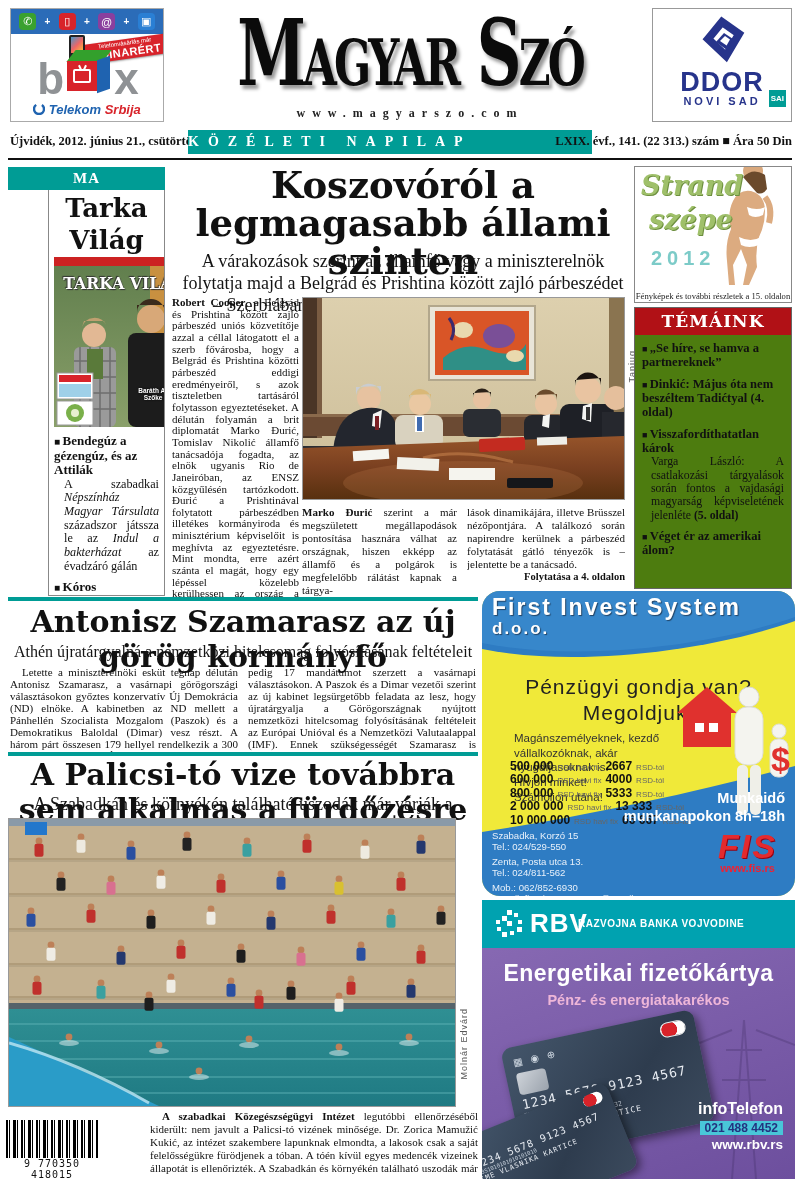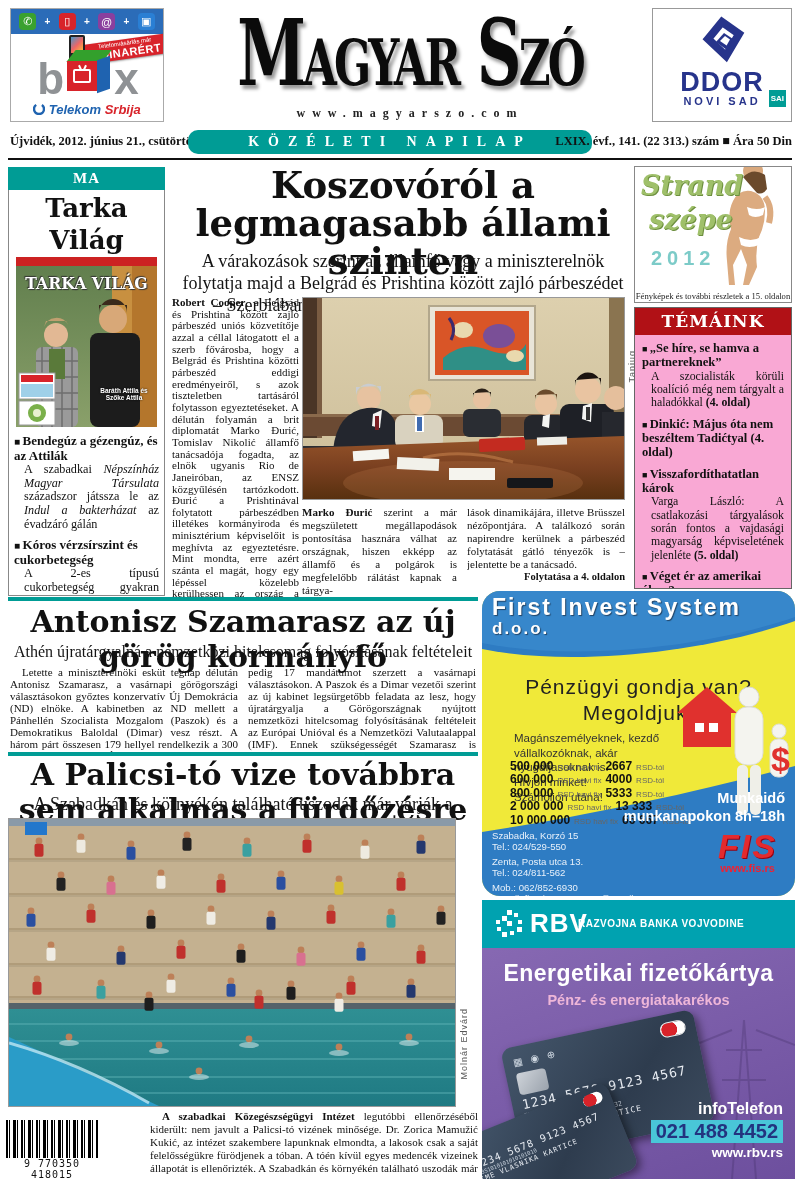--- a/index.html
+++ b/index.html
@@ -17,21 +17,21 @@
   .lead-b{font-weight:bold;}
   .more{font-weight:bold;text-align:right;font-size:10.5px;}
   .vcred{position:absolute;writing-mode:vertical-rl;transform:rotate(180deg);font-family:"Liberation Sans",sans-serif;font-size:9px;color:#555;letter-spacing:1px;}
   .rule{position:absolute;background:var(--c-teal);}
   
   .mast-title{font-family:"DejaVu Serif",serif;font-weight:bold;font-size:64px;letter-spacing:-3px;
     transform:scaleY(1.42) scaleX(.97);transform-origin:center top;white-space:nowrap;
     font-variant:small-caps;text-shadow:3px 3px 3px rgba(0,0,0,.4);color:#0b0b0b;}
   .mast-web{font-weight:bold;font-size:12px;letter-spacing:7px;color:#222;}
   .tagbar{background:var(--c-teal);color:#fff;font-weight:bold;font-size:14px;letter-spacing:9px;
-    line-height:24px;text-align:center;border-radius:10px;}
+    line-height:24px;}
   .smallbold{font-weight:bold;font-size:12.5px;white-space:nowrap;}
   
   .boxad{border:1px solid #aaa;background:#fff;overflow:hidden;}
   .boxad-strip{height:25px;background:var(--c-telekom);display:flex;align-items:center;justify-content:space-evenly;color:#fff;font-family:"Liberation Sans",sans-serif;}
   .bicon{width:17px;height:17px;border-radius:4px;display:flex;align-items:center;justify-content:center;font-size:11px;color:#fff;}
   .plus{font-size:10px;font-weight:bold;}
   .ribbon{position:absolute;right:-6px;top:30px;background:#d8232a;color:#fff;transform:rotate(-8deg);
     padding:1px 8px;text-align:center;font-family:"Liberation Sans",sans-serif;box-shadow:1px 1px 2px rgba(0,0,0,.4);}
   .ribbon .r1{font-size:6px;}
   .ribbon .r2{font-size:11px;font-weight:bold;letter-spacing:.5px;}
@@ -48,35 +48,35 @@
   .phone-top i{display:block;margin:2px;height:16px;background:linear-gradient(135deg,#49c,#e66,#fc3);}
   .telekom-line{position:absolute;left:0;bottom:4px;width:100%;text-align:center;font-family:"Liberation Sans",sans-serif;font-style:italic;font-weight:bold;font-size:13px;}
   .telekom-line .t1{color:#1f63b0;} .telekom-line .t2{color:#d8232a;}
   
   .ddorbox{border:1px solid #999;text-align:center;padding-top:4px;}
   .ddor-name{font-family:"Liberation Sans",sans-serif;font-weight:bold;font-size:27px;color:var(--c-ddor);line-height:26px;letter-spacing:1px;}
   .ddor-sub{font-family:"Liberation Sans",sans-serif;font-weight:bold;font-size:11px;color:var(--c-ddor);letter-spacing:3px;}
   .sai{position:absolute;right:5px;bottom:14px;background:var(--c-teal);color:#fff;font-family:"Liberation Sans",sans-serif;font-weight:bold;font-size:8px;padding:4px 2px;}
   
   .ma-head{background:var(--c-teal);color:#fff;font-weight:bold;font-size:15px;text-align:center;line-height:23px;letter-spacing:1px;}
-  .ma-box{border:1px solid #888;border-top:none;height:406px;padding:2px 5px;overflow:hidden;}
+  .ma-box{border:1px solid #888;border-top:none;height:406px;padding:2px 5px;overflow:hidden;margin-left:40px;}
   .ma-title{font-family:"DejaVu Serif",serif;font-weight:bold;font-size:26px;text-align:center;line-height:32px;}
   .ma-item{margin-top:7px;}
   .ma-item-title{font-weight:bold;font-size:13px;line-height:1.12;}
   .ma-item-title:before{content:"■ ";font-size:10px;}
   .ma-item-body{font-size:12.2px;line-height:1.12;text-align:justify;padding-left:10px;}
   .cover{position:relative;width:141px;height:170px;margin:1px auto;overflow:hidden;}
   .cover-title{position:absolute;left:0;top:16px;width:100%;text-align:center;color:#fff;font-family:"DejaVu Serif",serif;
     font-weight:bold;font-size:17px;letter-spacing:0;text-shadow:1px 1px 1px #333,-1px -1px 1px #333;white-space:nowrap;transform:scaleX(.92);}
   .cover-cap{position:absolute;right:3px;bottom:26px;width:60px;color:#fff;font-family:"Liberation Sans",sans-serif;font-weight:bold;font-size:6.5px;text-align:center;text-shadow:0 0 2px #000;}
   
   .h1{font-family:"DejaVu Serif",serif;font-weight:bold;text-align:center;}
   .subhead{text-align:center;font-size:18px;line-height:1.22;color:#141414;}
   
-  .tembox{border:1px solid #666;overflow:hidden;background:#f9a8d4;}
+  .tembox{border:1px solid #666;overflow:hidden;background:#4d7c0f;}
   .tem-head{background:var(--c-red);color:#fff;font-family:"DejaVu Serif",serif;font-weight:bold;font-size:17px;text-align:center;line-height:27px;letter-spacing:1px;}
   .tem-item{margin:6px 7px 7px;}
   .tem-title{font-weight:bold;font-size:12.6px;line-height:1.14;}
   .tem-title:before{content:"■ ";font-size:9px;}
   .tem-body{font-size:11.8px;line-height:1.13;text-align:justify;padding-left:9px;}
   .tem-page{font-weight:bold;}
   
   .strandbox{border:1px solid #888;overflow:hidden;background:#fff;}
   .strand-word{font-family:"DejaVu Serif",serif;font-style:italic;font-weight:bold;color:#9fc06a;line-height:.95;text-shadow:1px 1px 0 #6d8f3f;}
   .strand-year{font-family:"Liberation Sans",sans-serif;font-weight:bold;color:#7ccbc8;letter-spacing:5px;font-size:20px;}
@@ -100,21 +100,21 @@
   .rbv-band{position:absolute;left:0;top:0;width:100%;height:48px;background:var(--c-rbvteal);}
   .rbv-name{position:absolute;left:48px;top:8px;color:#fff;font-weight:bold;font-size:26px;letter-spacing:1px;}
   .rbv-sub{position:absolute;left:96px;top:18px;color:#fff;font-weight:bold;font-size:10px;letter-spacing:.5px;}
   .rbv-title{position:absolute;left:0;top:60px;width:100%;text-align:center;color:#fff;font-weight:bold;font-size:23px;letter-spacing:.5px;}
   .rbv-subtitle{position:absolute;left:0;top:92px;width:100%;text-align:center;color:#eeb6d8;font-weight:bold;font-size:14.5px;}
   .card{position:absolute;border-radius:10px;background:linear-gradient(135deg,#44566b,#2e3c4e 60%,#3b4a5d);box-shadow:3px 4px 8px rgba(0,0,0,.45);color:#e8ecf2;overflow:hidden;}
   .card .cnum{font-family:"DejaVu Sans Mono",monospace;letter-spacing:1px;}
   .card .tiny{font-family:"DejaVu Sans Mono",monospace;}
   .rbv-info{position:absolute;right:12px;top:200px;text-align:right;}
   .rbv-info .i1{color:#fff;font-weight:bold;font-size:16px;}
-  .rbv-info .i2{display:inline-block;background:#49c6d8;color:#23337f;font-weight:bold;font-size:20px;padding:0 5px;margin:2px 0;}
+  .rbv-info .i2{display:inline-block;background:#49c6d8;color:#23337f;font-weight:bold;font-size:12px;padding:0 5px;margin:2px 0;}
   .rbv-info .i3{color:#fff;font-weight:bold;font-size:13.5px;}
   
   .bars{height:38px;background:repeating-linear-gradient(90deg,#000 0 2px,#fff 2px 3px,#000 3px 4px,#fff 4px 7px,#000 7px 10px,#fff 10px 11px,#000 11px 12px,#fff 12px 15px);}
   .bdigits{font-family:"DejaVu Sans Mono",monospace;font-size:10px;letter-spacing:1px;text-align:center;}
 </style>
 </head>
 <body>
 
 <div class="page">
 
@@ -444,21 +444,20 @@
     <div class="abs strand-word" style="left:6px;top:6px;font-size:27px;">Strand</div>
     <div class="abs strand-word" style="left:14px;top:40px;font-size:27px;">szépe</div>
     <div class="abs strand-year" style="left:16px;top:80px;">2012</div>
     <div class="strand-cap">Fényképek és további részletek a 15. oldalon</div>
   </div>
 
   <div class="abs tembox" style="left:634px;top:307px;width:158px;height:282px;">
     <div class="tem-head">TÉMÁINK</div>
     <div class="tem-item">
       <div class="tem-title">„Se híre, se hamva a partnereknek”</div>
-      <div class="tem-body"><span>A szocialisták körüli koalíció még nem tárgyalt a haladókkal </span><span class="tem-page">(4. oldal)</span></div>
     </div>
     <div class="tem-item">
       <div class="tem-title">Dinkić: Május óta nem beszéltem Tadićtyal (4. oldal)</div>
     </div>
     <div class="tem-item">
       <div class="tem-title">Visszafordíthatatlan károk</div>
       <div class="tem-body"><span>Varga László: A csatlakozási tárgyalások során fontos a vajdasági magyarság képviseletének jelenléte </span><span class="tem-page">(5. oldal)</span></div>
     </div>
     <div class="tem-item">
       <div class="tem-title">Véget ér az amerikai álom?</div>

